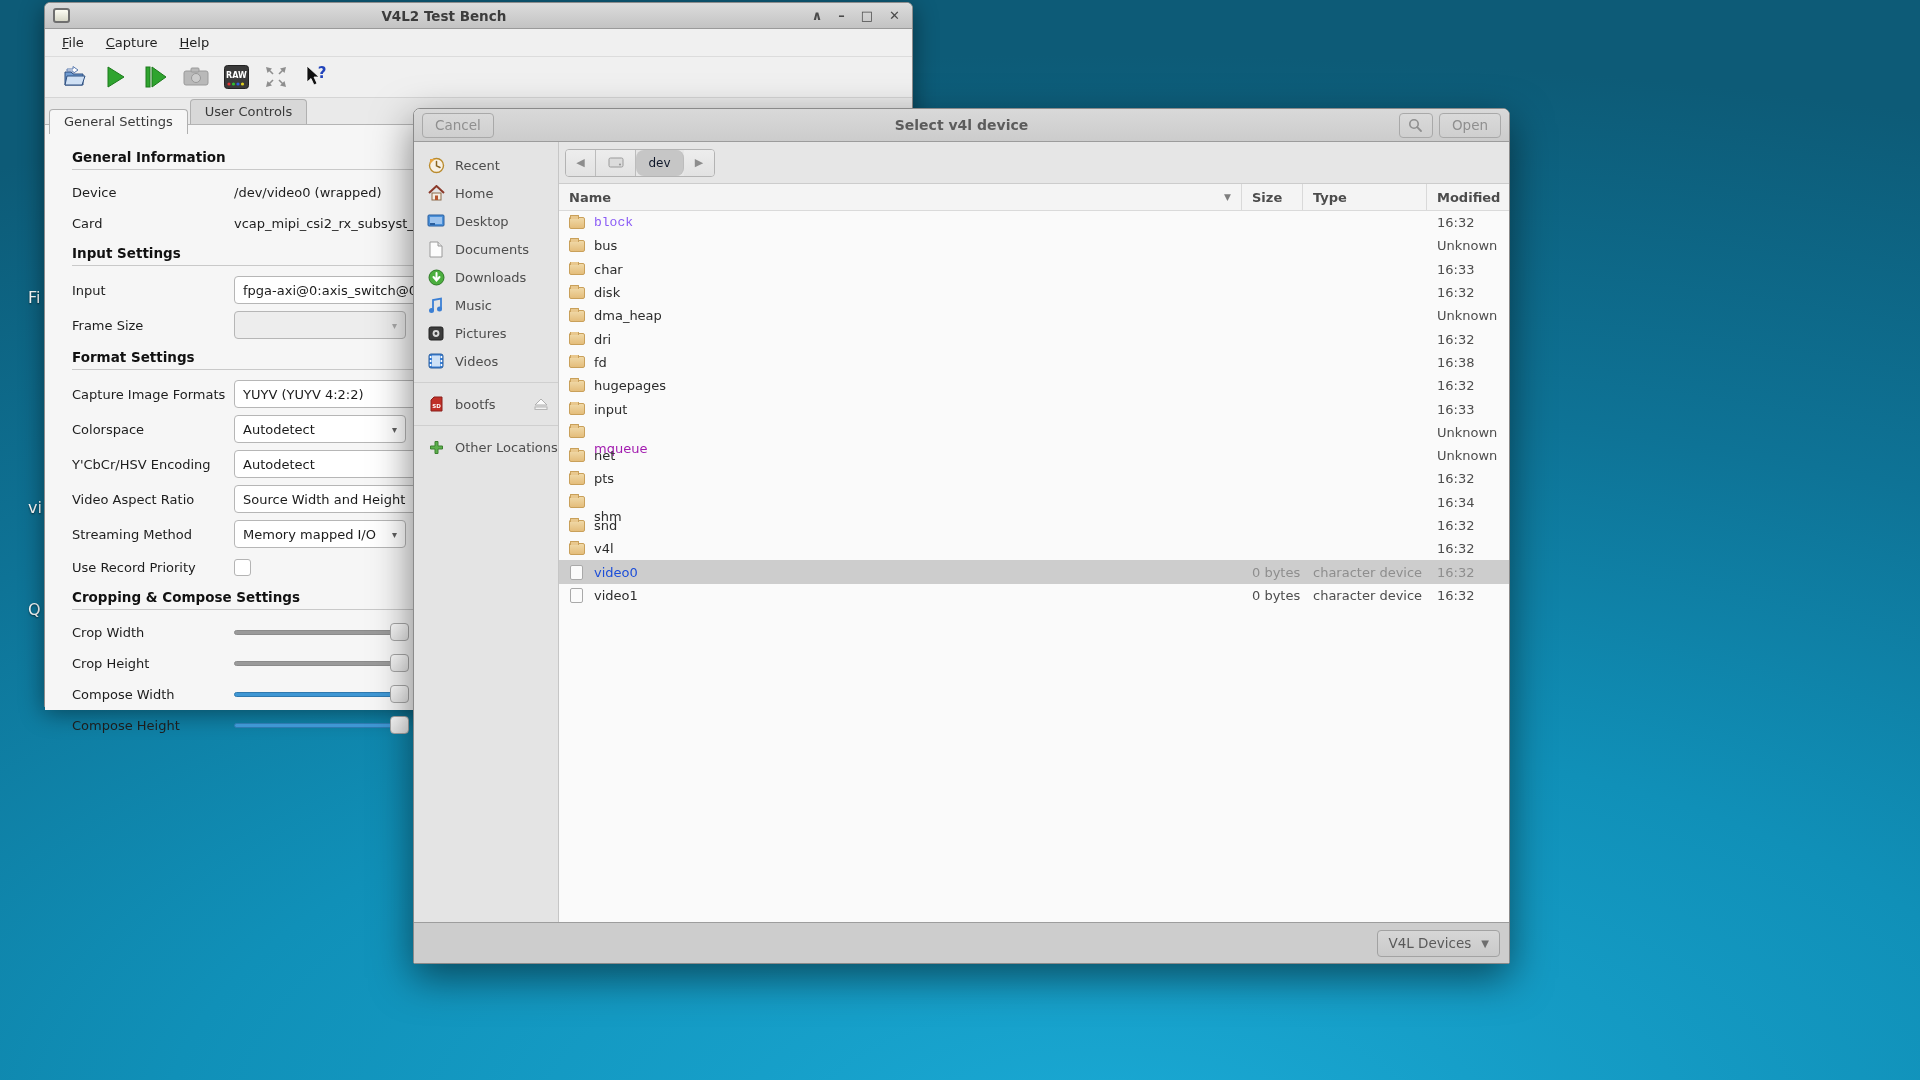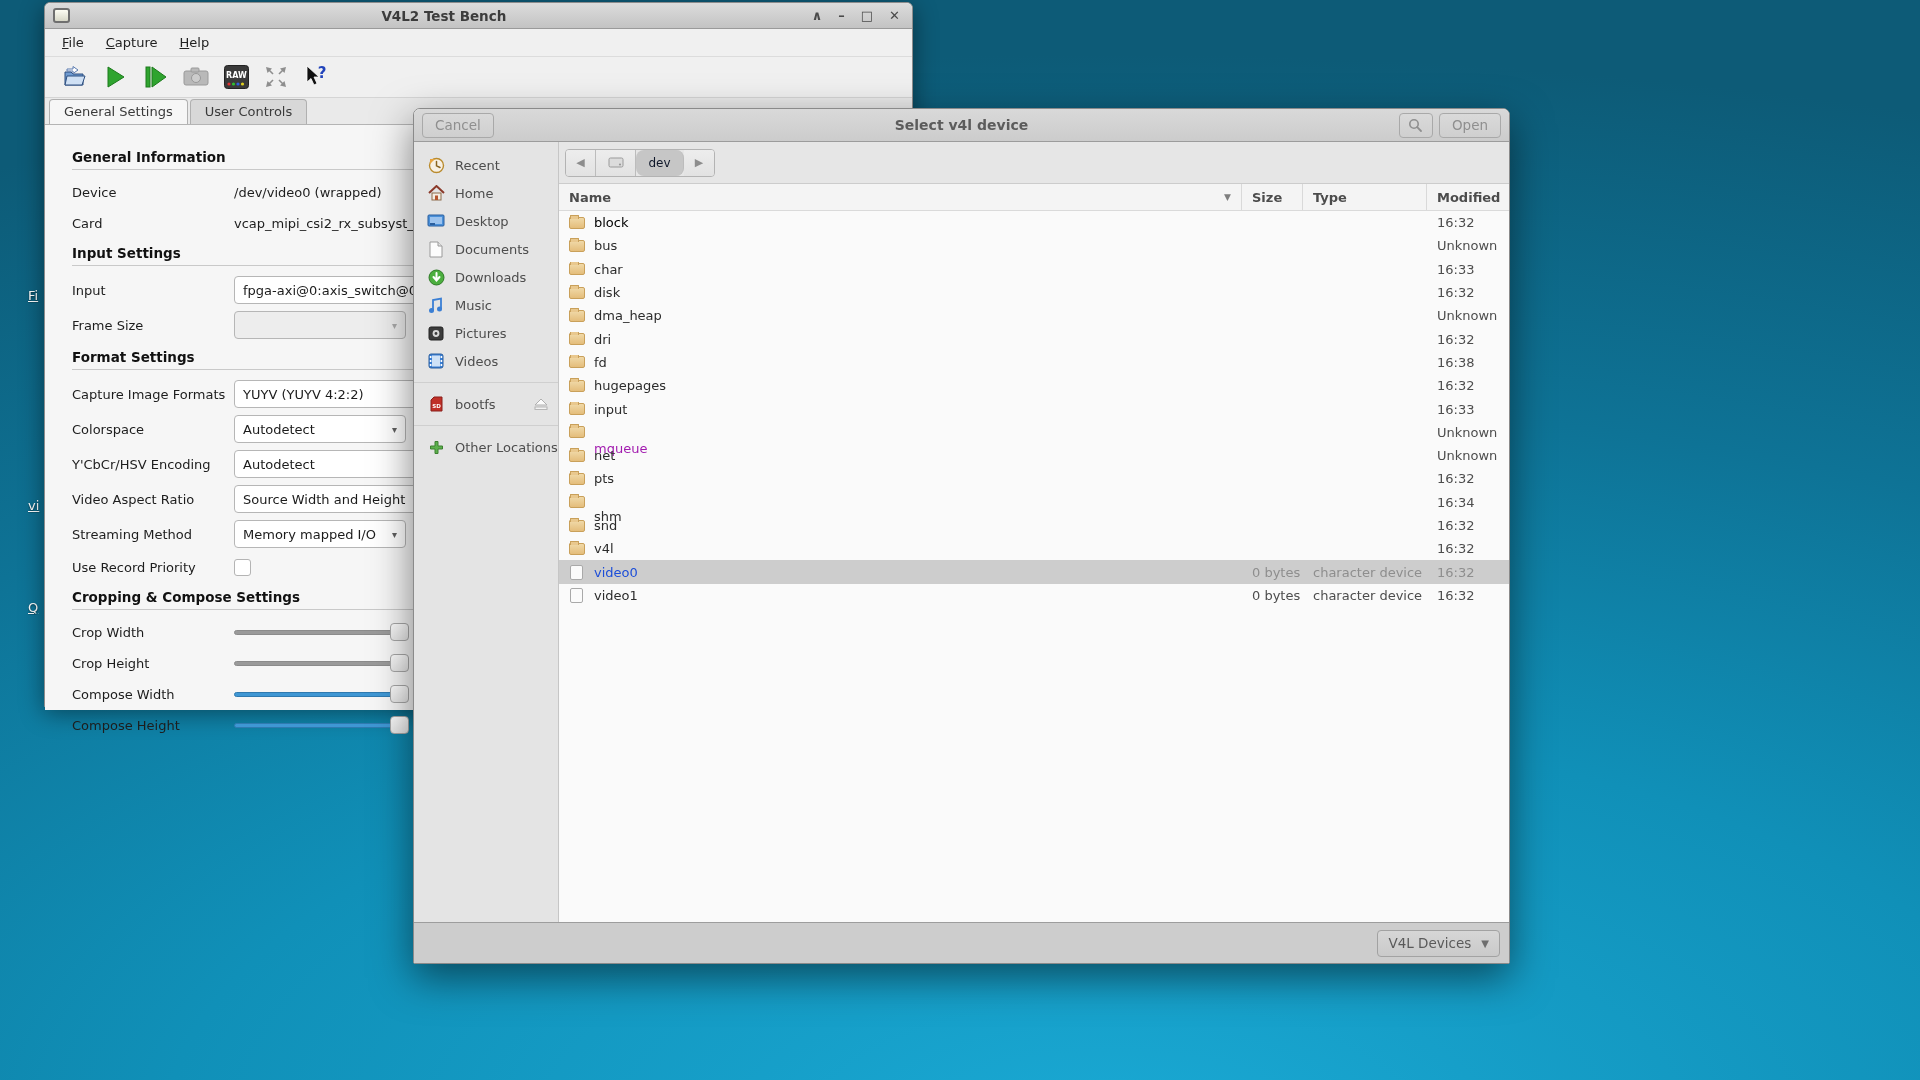--- a/index.html
+++ b/index.html
@@ -6,24 +6,23 @@
   html,body { width:1920px; height:1080px; overflow:hidden; }
   body {
     font-family:"DejaVu Sans","Liberation Sans",sans-serif;
     font-size:13px; color:#2e2e2e;
   }
   #desktop {
     position:relative; width:1920px; height:1080px;
     background: radial-gradient(ellipse 130% 100% at 58% 105%, #1aa9d4 0%, #1090b8 38%, #0e7396 68%, #0d5b77 100%);
   }
   .desk-label {
-    position:absolute; color:#ffffff; font-size:13px;
+    position:absolute; color:#ffffff; font-size:16px;
     text-shadow:0 1px 2px rgba(0,0,0,.6); left:28px; width:16px; overflow:hidden;
     white-space:nowrap;
-    text-decoration:underline;
   }
 
   
   .titlebar {
     height:26px; display:flex; align-items:center;
     background:linear-gradient(#dcdcdc,#c3c3c3);
     border-bottom:1px solid #9a9a9a;
     border-radius:6px 6px 0 0;
   }
   .titlebar .title { font-weight:bold; color:#3c3c3c; font-size:13.5px; }
@@ -47,21 +46,21 @@
   .menu-item .mn { text-decoration:underline; }
 
   #toolbar { display:flex; align-items:center; gap:10px; padding:6px 10px 6px 16px;
     background:#f0f0f0; border-bottom:1px solid #d5d5d5; }
   .tool-btn { width:30px; height:28px; display:flex; align-items:center; justify-content:center; }
 
   #tabbar { display:flex; align-items:flex-end; background:#eaeaea; padding:4px 4px 0 4px;
     border-bottom:1px solid #b4b4b4; height:27px; }
   .tab { padding:4px 14px 5px; font-size:13px; border:1px solid #b0b0b0; border-bottom:none;
     border-radius:4px 4px 0 0; background:#d8d8d8; color:#3a3a3a; margin-right:2px; }
-  .tab.active { background:#f6f6f6; position:relative; top:0; }
+  .tab.active { background:#f6f6f6; position:relative; top:10px; }
 
   #form-area { background:#f6f6f6; height:calc(100% - 118px); padding:14px 0 0 27px; }
   .section-title { font-weight:bold; font-size:13.5px; color:#111; margin:10px 0 4px; }
   .section-rule { border-bottom:1px solid #c9c9c9; margin:0 0 10px 0; width:560px; }
   .form-row { display:flex; align-items:center; min-height:24px; margin-bottom:7px; }
   .form-row .lbl { width:162px; flex:none; color:#1d1d1d; }
   .plain-val { color:#1d1d1d; }
   .combo {
     height:28px; background:#ffffff; border:1px solid #b6b6b6; border-radius:4px;
     display:flex; align-items:center; padding:0 8px; color:#1b1b1b; position:relative;
@@ -492,21 +491,21 @@
             <span class="sort-arrow">▼</span>
           </div>
           <div class="hcell col-size">Size</div>
           <div class="hcell col-type">Type</div>
           <div class="hcell col-mod">Modified</div>
         </div>
         <div id="file-list">
             <div class="file-row">
               <div class="fcell col-name">
                 <span class="folder-glyph"></span>
-                <span style="color: #000000;">block</span>
+                <span style="color: #8b5cf6; font-family: Liberation Mono, monospace;">block</span>
               </div>
               <div class="fcell col-size"></div>
               <div class="fcell col-type"></div>
               <div class="fcell col-mod">16:32</div>
             </div>
             <div class="file-row">
               <div class="fcell col-name">
                 <span class="folder-glyph"></span>
                 <span style="color: rgb(44, 44, 44);">bus</span>
               </div>

